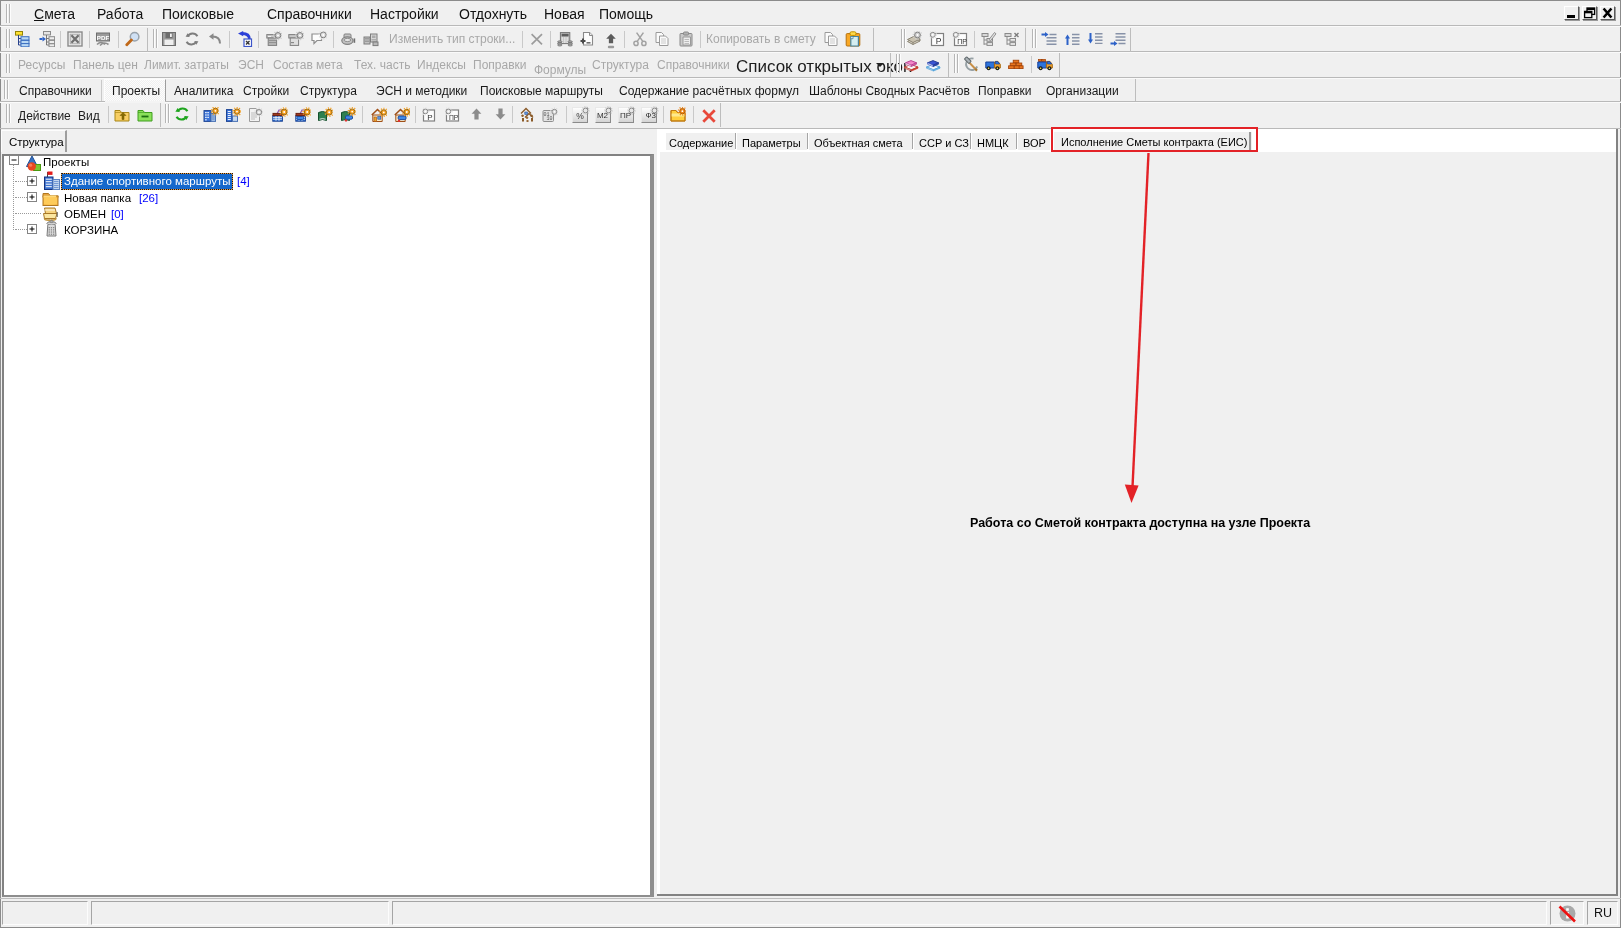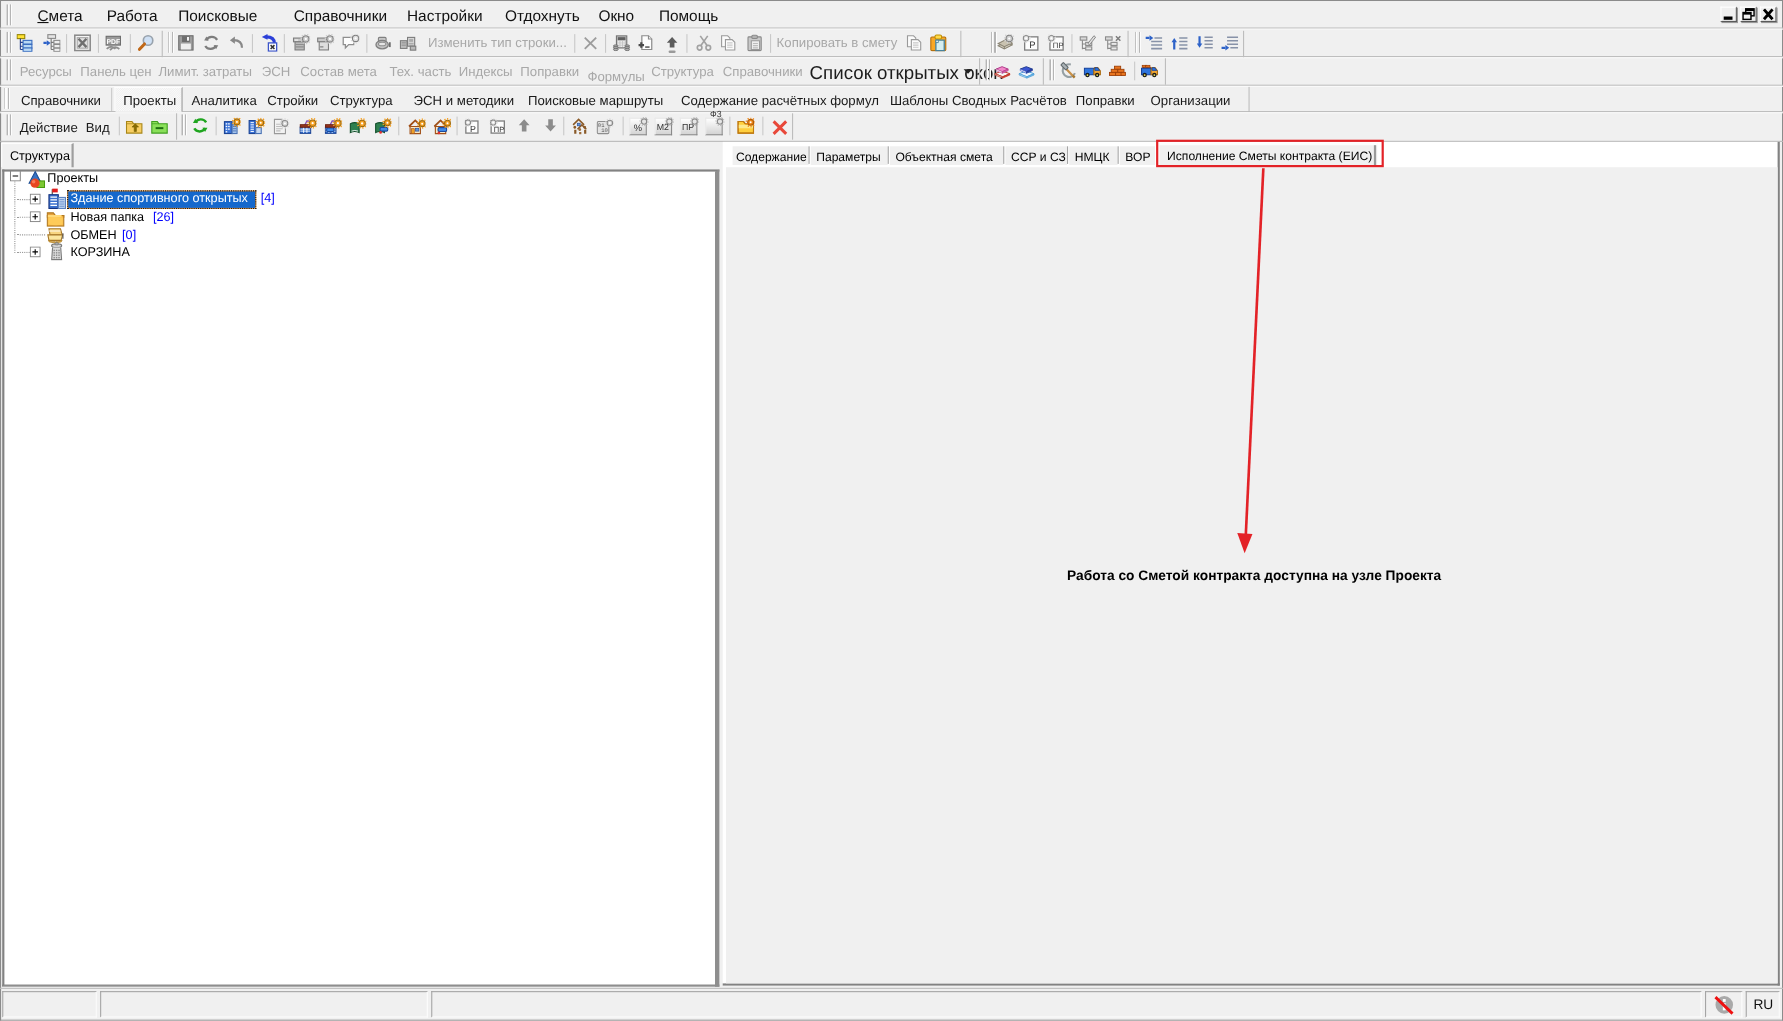--- a/index.html
+++ b/index.html
@@ -28,21 +28,21 @@
 <div class="a" style="left:1620px;top:0;width:1px;height:928px;background:#8b8b8b"></div>
 
 <div id="menurow" class="a" style="left:1px;top:1px;width:1619px;height:25px;background:#f0f0f0"></div>
 <div class="grip" style="left:6px;top:4px;height:19px"></div>
 <div class="mi" style="left:34px;top:6px"><span style="text-decoration:underline">С</span>мета</div>
 <div class="mi" style="left:97px;top:6px">Работа</div>
 <div class="mi" style="left:162px;top:6px">Поисковые</div>
 <div class="mi" style="left:267px;top:6px">Справочники</div>
 <div class="mi" style="left:370px;top:6px">Настройки</div>
 <div class="mi" style="left:459px;top:6px">Отдохнуть</div>
-<div class="mi" style="left:544px;top:6px">Окно</div>
+<div class="mi" style="left:544px;top:6px">Новая</div>
 <div class="mi" style="left:599px;top:6px">Помощь</div>
 <div class="rowline" style="top:25px"></div>
 <div class="rowhi" style="top:26px"></div>
 
 <div id="winbtns">
 <div class="a" style="left:1564px;top:6px;width:15px;height:14px;background:#f0f0f0;border:1px solid;border-color:#fff #5a5a5a #5a5a5a #fff;box-shadow:1px 1px 0 #999"></div>
 <div class="a" style="left:1567px;top:15px;width:8px;height:3px;background:#000"></div>
 <div class="a" style="left:1582px;top:6px;width:15px;height:14px;background:#f0f0f0;border:1px solid;border-color:#fff #5a5a5a #5a5a5a #fff;box-shadow:1px 1px 0 #999"></div>
 <svg class="a" style="left:1583px;top:7px" width="13" height="12" viewBox="0 0 13 12">
 <rect x="4" y="1" width="7.6" height="6.4" fill="none" stroke="#000" stroke-width="1.3"></rect>
@@ -562,21 +562,21 @@
     <svg class="a" style="left:627px;top:106px" width="9" height="9" viewBox="0 0 9 9">
       <circle cx="4.5" cy="4.5" r="2.4" fill="#e6e6e6" stroke="#8a8a8a"></circle>
       <circle cx="4.5" cy="4.5" r="3.6" fill="none" stroke="#bbb" stroke-width="1.2" stroke-dasharray="1 1.2"></circle>
     </svg>
 <div class="a" style="left:618px;top:111px;width:15px;font-size:8px;color:#333;text-align:center">ПР</div>
 <div class="a" style="left:641px;top:107px;width:16px;height:16px;background:linear-gradient(#fefefe,#d4d4d4);border:1px solid;border-color:#e9e9e9 #8a8a8a #8a8a8a #e9e9e9"></div>
     <svg class="a" style="left:650px;top:106px" width="9" height="9" viewBox="0 0 9 9">
       <circle cx="4.5" cy="4.5" r="2.4" fill="#e6e6e6" stroke="#8a8a8a"></circle>
       <circle cx="4.5" cy="4.5" r="3.6" fill="none" stroke="#bbb" stroke-width="1.2" stroke-dasharray="1 1.2"></circle>
     </svg>
-<div class="a" style="left:641px;top:99px;width:15px;font-size:8px;color:#333;text-align:right">Ф3</div>
+<div class="a" style="left:641px;top:111px;width:15px;font-size:8px;color:#333;text-align:right">Ф3</div>
 <svg class="ic" style="left:670px;top:107px" viewBox="0 0 16 16">
       <path d="M1 3.5 h5 l1.5 2 H15 v8.5 H1 z" fill="#ffcf3e" stroke="#c07b10"></path>
       <path d="M1 8 H15" stroke="#fde98e" stroke-width="3"></path>
       <path d="M1 3.5 h5 l1.5 2 H15 v8.5 H1 z" fill="none" stroke="#c07b10"></path>
       <circle cx="12.4" cy="4.2" r="2.7" fill="#f08818" stroke="#b05c08"></circle>
       <circle cx="12.4" cy="4.2" r="3.9" fill="none" stroke="#f08818" stroke-width="1.5" stroke-dasharray="1.1 1.4"></circle>
       <circle cx="12.4" cy="4.2" r="0.9" fill="#fff"></circle>
     </svg>
 <svg class="ic" style="left:701px;top:108px" viewBox="0 0 14 14">
       <path d="M2 2 L12 12 M12 2 L2 12" stroke="#e8483a" stroke-width="2.4"></path>
@@ -654,21 +654,21 @@
         <rect x="9" y="11.4" width="1.3" height="1.3"></rect>
         <rect x="4.6" y="13.6" width="1.3" height="1.3"></rect>
         <rect x="6.8" y="13.6" width="1.3" height="1.3"></rect>
         <rect x="9" y="13.6" width="1.3" height="1.3"></rect>
       </g>
     </svg>
 <div class="trl" style="left:43px;top:156px">Проекты</div>
 <div class="a" style="left:61px;top:172.5px;width:172px;height:17.5px;background:#ef9b3d"></div>
 <div class="a" style="left:62px;top:173.5px;width:170px;height:15.5px;background:#1568cc"></div>
 <div class="a" style="left:61px;top:172.5px;width:172px;height:17.5px;border:1px dotted #1a1a1a"></div>
-<div class="trl" style="left:64px;top:175px;color:#fff">Здание спортивного открытых</div>
+<div class="trl" style="left:64px;top:175px;color:#fff">Здание спортивного маршруты</div>
 <div class="trl cnt" style="left:237px;top:175px">[4]</div>
 <div class="trl" style="left:64px;top:191.5px">Новая папка</div>
 <div class="trl cnt" style="left:139px;top:191.5px">[26]</div>
 <div class="trl" style="left:64px;top:207.5px">ОБМЕН</div>
 <div class="trl cnt" style="left:111px;top:207.5px">[0]</div>
 <div class="trl" style="left:64px;top:223.5px">КОРЗИНА</div>
 </div>
 
 <div class="a" style="left:657px;top:129px;width:961px;height:767px;background:#fff;border-right:2px solid #828282;border-bottom:2px solid #828282"></div>
 <div class="a" style="left:660px;top:152px;width:956px;height:742px;background:#f0f0f0"></div>

